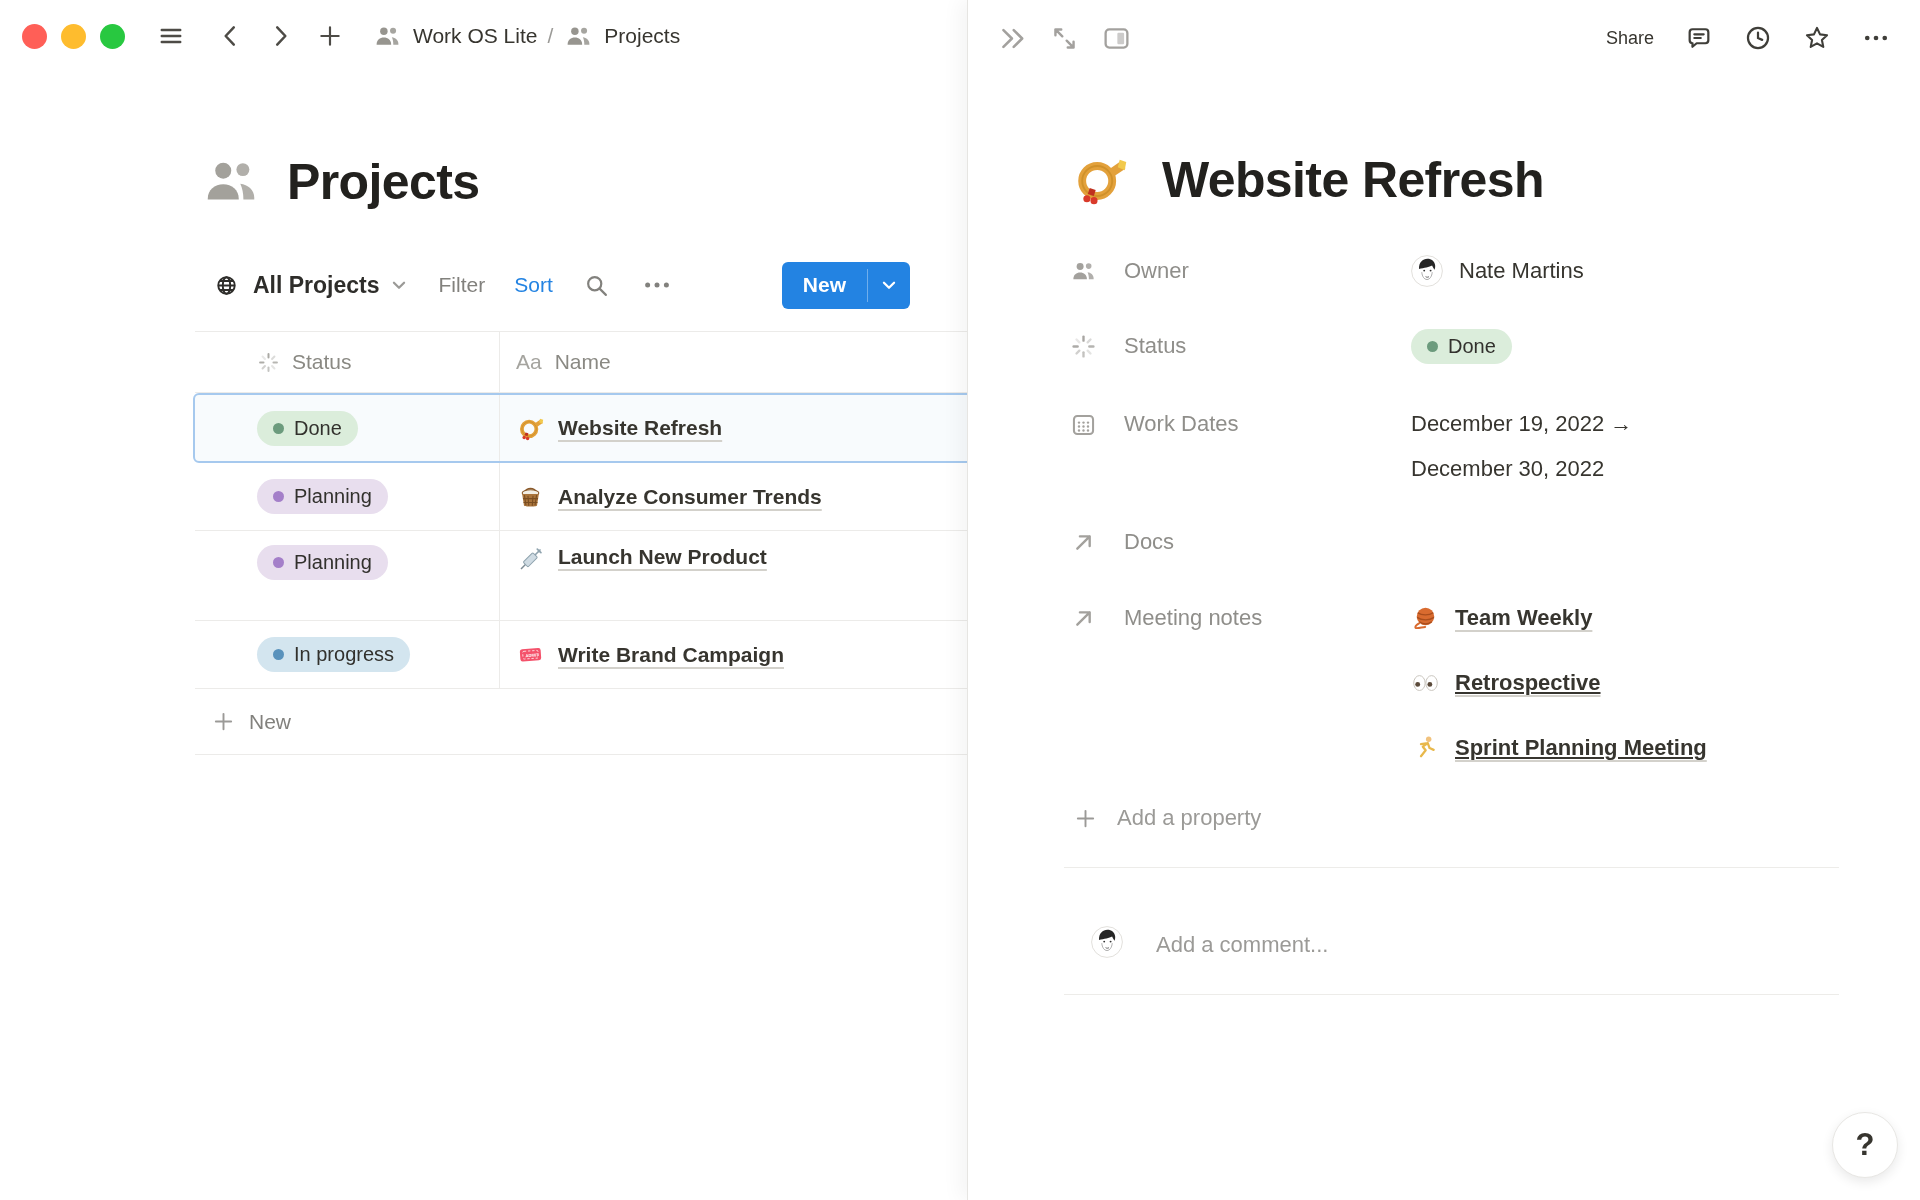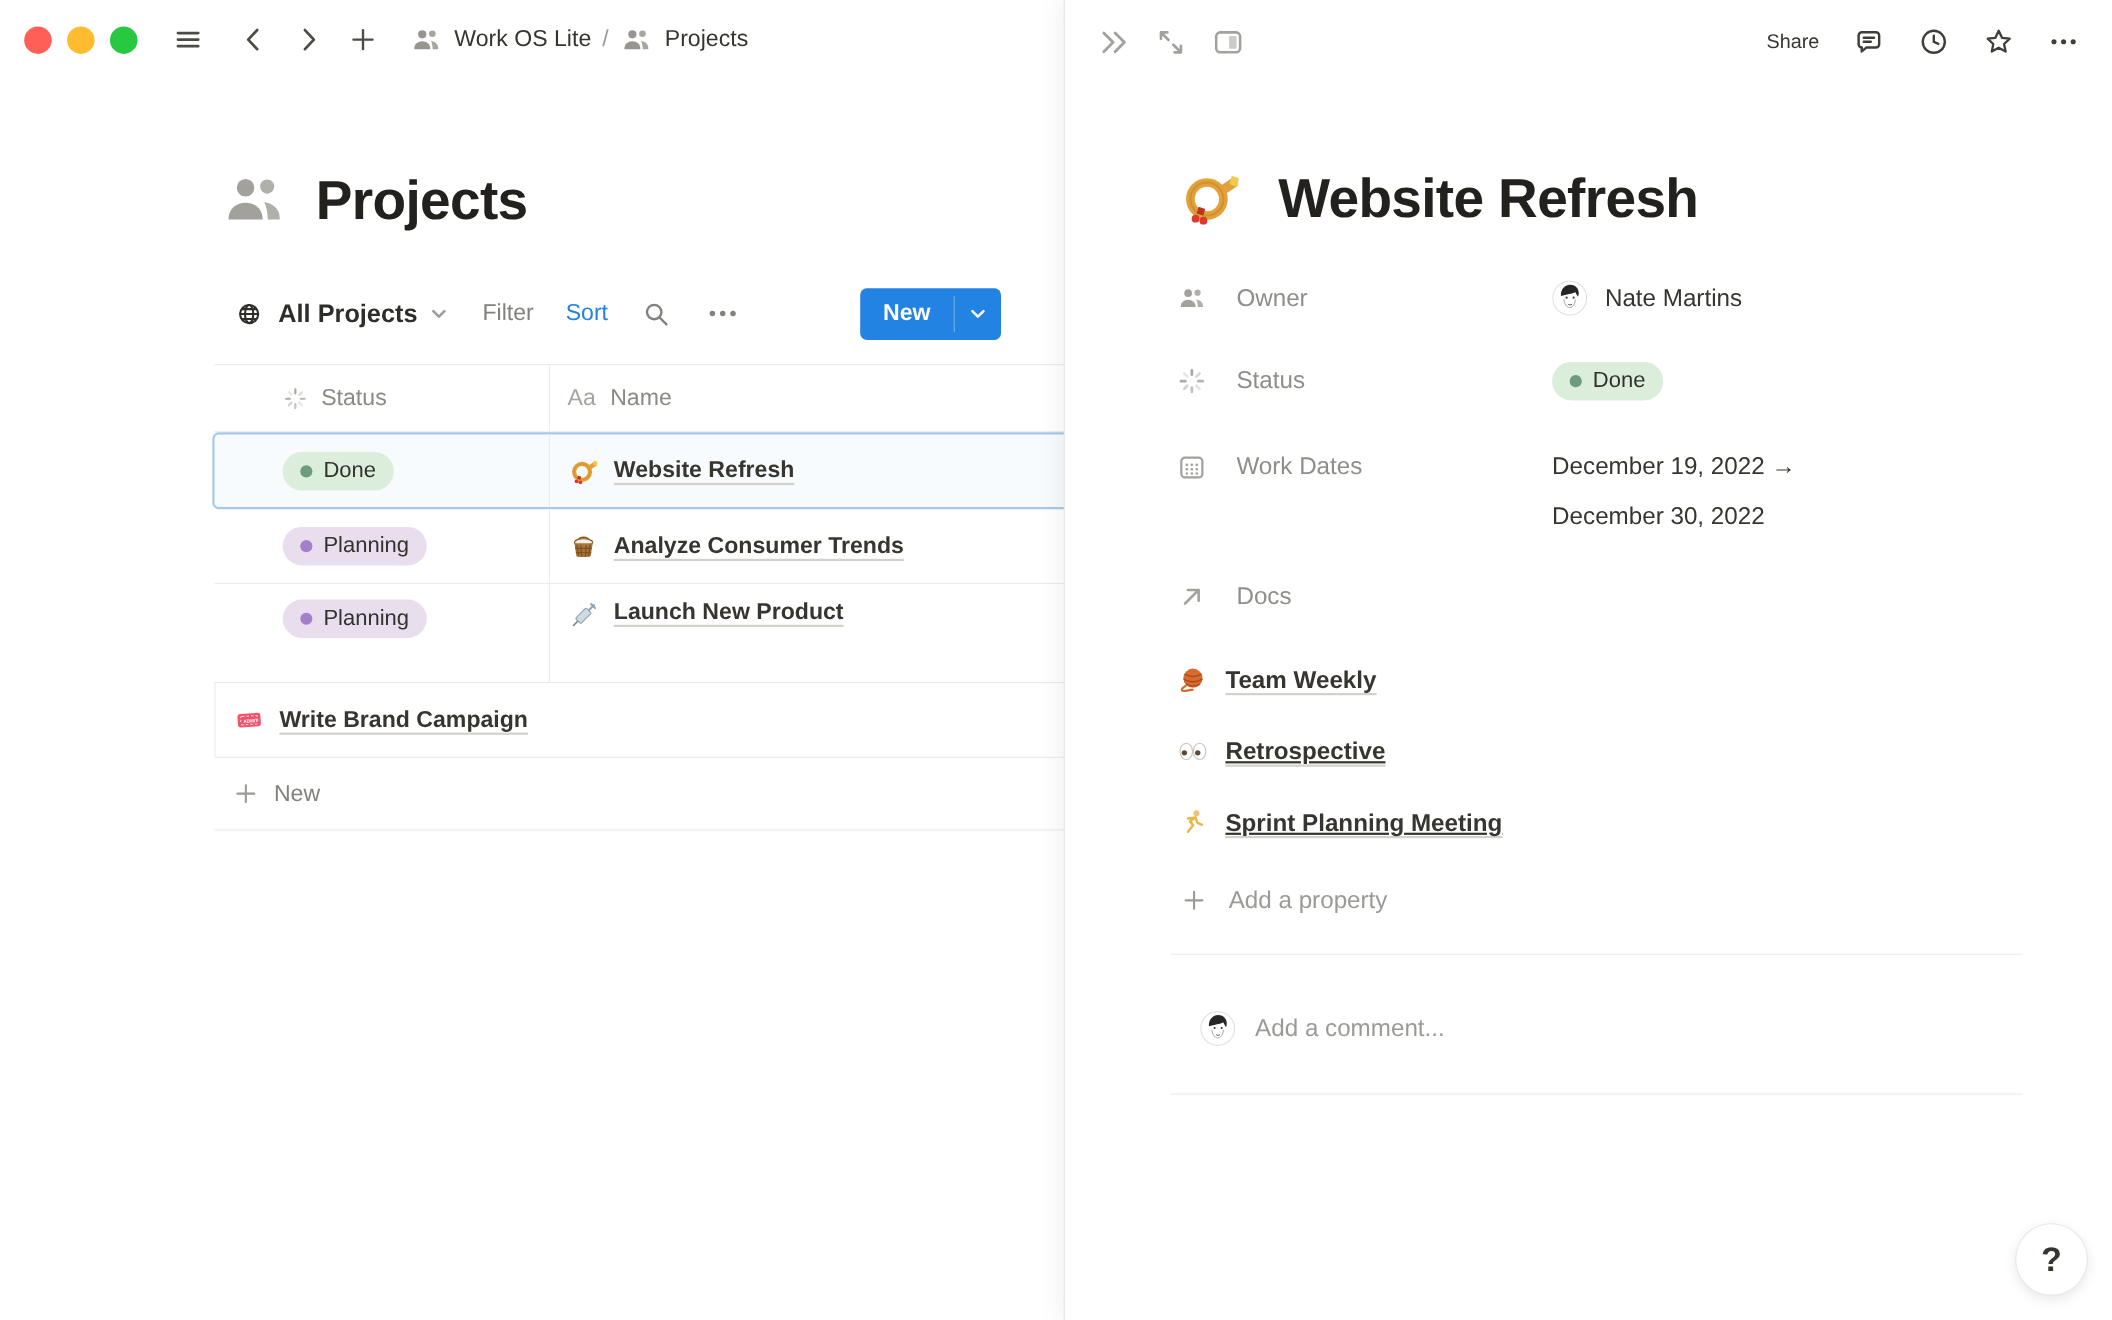--- a/index.html
+++ b/index.html
@@ -96,21 +96,21 @@
   .avatar { width:32px; height:32px; }
   .date-line { line-height:45px; white-space:nowrap; }
   .link-row { display:flex; align-items:center; gap:15px; min-height:46px; }
   .link-row + .link-row { margin-top:19px;text-decoration:underline; }
   .link-emoji { width:29px; height:29px; }
   .plink { font-weight:700; color:#37352F; text-decoration:underline; text-decoration-color:#D3D1CB; text-decoration-thickness:2px; text-underline-offset:5px; white-space:nowrap; }
 
   .add-prop { display:flex; align-items:center; gap:20px; margin-top:23px; margin-left:4px; min-height:48px; color:#9B9A97; font-size:22px; }
   hr.divider { border:0; border-top:1px solid #EDECE9; margin:25px 81px 0 -6px; }
   hr.divider.second { margin-top:36px; }
-  .comment-row { display:flex; align-items:center; gap:18px; margin:44px 0 0 21px; height:46px; }
+  .comment-row { display:flex; align-items:flex-end; gap:33px; margin:44px 0 0 21px; height:46px; }
   .comment-input { border:0; outline:0; font-family:inherit; font-size:22px; color:#37352F; width:600px; background:transparent; }
   .comment-input::placeholder { color:#9B9A97; }
 
   .help-btn { position:absolute; right:22px; bottom:22px; width:66px; height:66px; border-radius:50%;
               background:#fff; border:1px solid #E8E7E4; box-shadow:0 4px 12px rgba(0,0,0,.09);
               display:flex; align-items:center; justify-content:center; font-size:31px; font-weight:700; color:#37352F; z-index:6; }
 </style>
 </head>
 <body>
 
@@ -297,20 +297,26 @@
                 <path d="M5.5 26.5l6-6" stroke="#7d8b94" stroke-width="1.6"></path>
                 <rect x="8.5" y="12.5" width="15" height="7.5" rx="1.2" transform="rotate(-45 16 16.5)" fill="#CFDBE3" stroke="#8FA3AE" stroke-width="1.1"></rect>
                 <path d="M21.5 10.5l5-5M23.5 4.5l4 4" stroke="#8FA3AE" stroke-width="1.9" stroke-linecap="round"></path>
               </svg>
             </span>
           <span class="page-link">Launch New Product</span>
         </div>
       </div>
 
       <div class="row">
+        <div class="col-status">
+          <span class="pill c-blue">
+              <span class="dot"></span>
+              <span>In progress</span>
+            </span>
+        </div>
         <div class="col-name">
           <span class="icon page-emoji">
               <svg viewBox="0 0 32 32">
                 <rect x="4.5" y="9.5" width="23" height="13.5" rx="2.6" fill="#F4526B" transform="rotate(-4 16 16)"></rect>
                 <rect x="7.5" y="12" width="17" height="8.5" rx="1.4" fill="none" stroke="#fff" stroke-width="1" opacity=".8" stroke-dasharray="2.6 2" transform="rotate(-4 16 16)"></rect>
                 <text x="10.2" y="18.6" font-size="4.6" font-weight="bold" fill="#fff" font-family="Liberation Sans, sans-serif" transform="rotate(-4 16 16)">ADMIT</text>
               </svg>
             </span>
           <span class="page-link">Write Brand Campaign</span>
         </div>
@@ -482,20 +488,28 @@
           <span class="icon">
               <svg viewBox="0 0 24 24" fill="none" stroke="currentColor" stroke-width="2.1" stroke-linecap="round" stroke-linejoin="round">
                 <path d="M6.5 17.5l11-11M8.8 6.5h8.7v8.7"></path>
               </svg>
             </span>
           <span>Docs</span>
         </div>
       </div>
 
       <div class="prop-row">
+        <div class="prop-label">
+          <span class="icon">
+              <svg viewBox="0 0 24 24" fill="none" stroke="currentColor" stroke-width="2.1" stroke-linecap="round" stroke-linejoin="round">
+                <path d="M6.5 17.5l11-11M8.8 6.5h8.7v8.7"></path>
+              </svg>
+            </span>
+          <span>Meeting notes</span>
+        </div>
         <div class="prop-value">
           <div class="link-row">
             <span class="icon link-emoji">
                 <svg viewBox="0 0 32 32">
                   <circle cx="16" cy="13.8" r="9.6" fill="#D96B2F"></circle>
                   <path d="M7.5 9.8c4.5 3 12.5 3 17-.2M6.6 14.8c5.5 3.6 13.5 3.6 18.8 0M9 19.6c4.2 2.9 9.8 2.9 14 0" stroke="#A94D1C" stroke-width="1.5" fill="none"></path>
                   <path d="M8.8 21.5c-3.2 2-4.4 3.6-3.8 4.7.8 1.4 6.4-.4 10.6-.9" stroke="#D96B2F" stroke-width="2.3" fill="none" stroke-linecap="round"></path>
                 </svg>
               </span>
             <span class="plink">Team Weekly</span>

